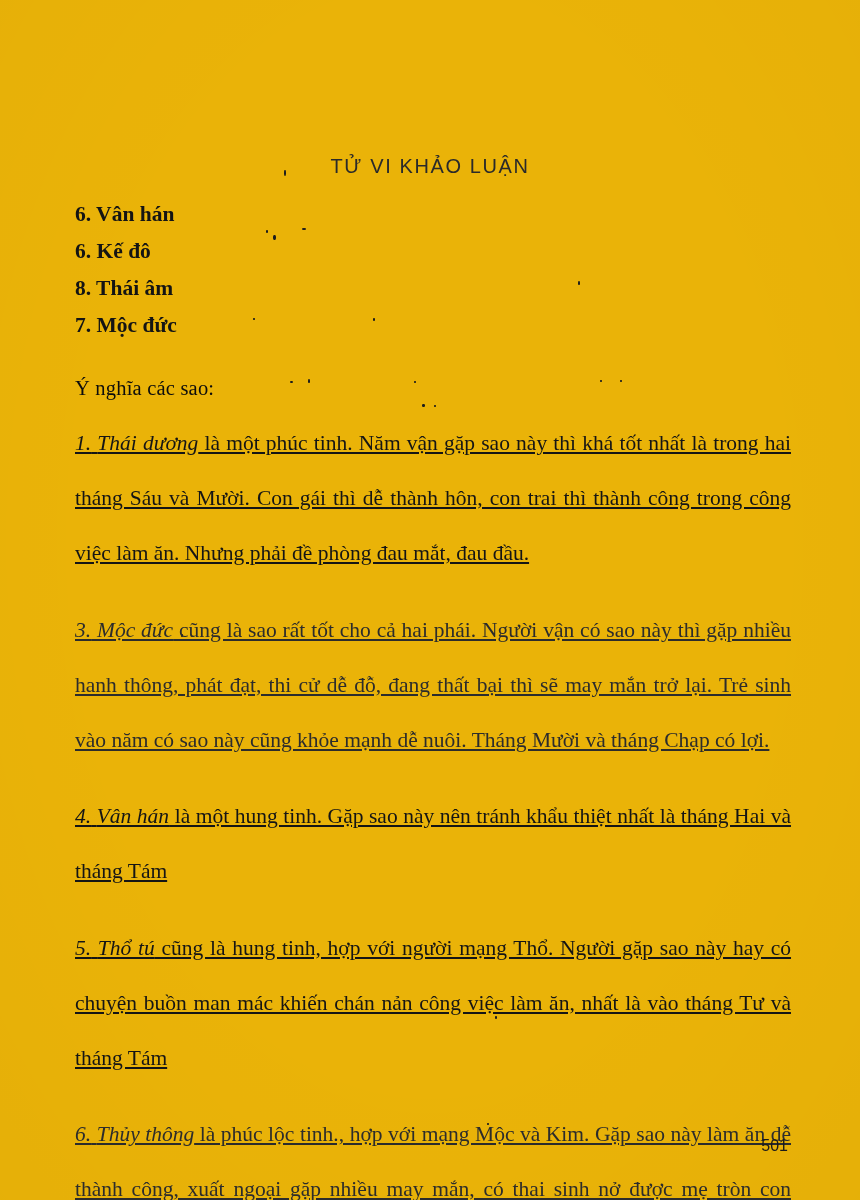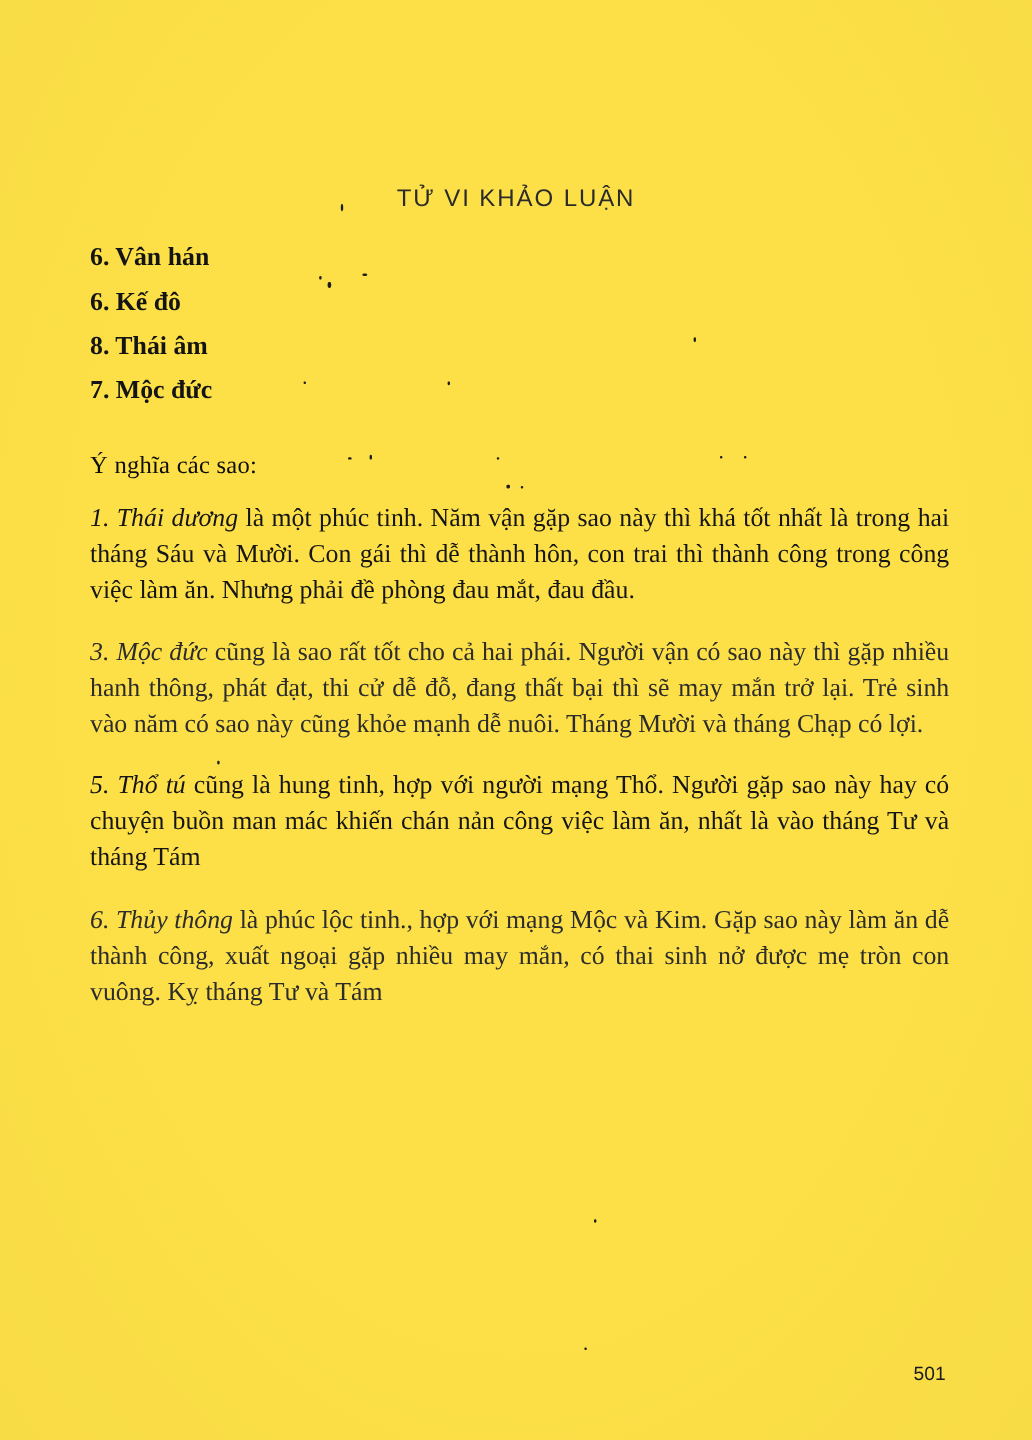--- a/index.html
+++ b/index.html
@@ -16,21 +16,21 @@
     position: relative;
   }
 
   
   .page {
     position: absolute;
     left: 0;
     top: 0;
     width: 860px;
     height: 1200px;
-    background: #fde047;
+    background: #eab308;
   }
 
   
   .scan-tint {
     position: absolute;
     inset: 0;
     background:
       radial-gradient(ellipse at 50% 45%, rgba(255,255,255,0) 55%, rgba(0,0,0,0.018) 100%);
     pointer-events: none;
   }
@@ -79,25 +79,26 @@
     font-weight: normal;
     letter-spacing: 0.2px;
     color: #0d0d0d;
     font-family: "Liberation Serif", "DejaVu Serif", serif;
   }
 
   
   .para {
     margin-top: 16px;
     font-size: 21.5px;
-    line-height: 30px;
+    line-height: 55px;
     text-align: justify;
     text-justify: inter-word;
     color: #151515;
     hyphens: none;
+    text-decoration: underline;
   }
   .para .num {
     font-style: italic;
   }
   .para .star {
     font-style: italic;
   }
 
   
   .faint {
@@ -164,20 +165,23 @@
 
     <p class="para">
       <span class="num">1.</span><span> </span><span class="star">Thái dương</span><span> là một phúc tinh. Năm vận gặp sao này thì khá tốt nhất là trong hai tháng Sáu và Mười. Con gái thì dễ thành hôn, con trai thì thành công trong công việc làm ăn. Nhưng phải đề phòng đau mắt, đau đầu.</span>
     </p>
 
 
     <p class="para faint">
       <span class="num">3.</span><span> </span><span class="star">Mộc đức</span><span> cũng là sao rất tốt cho cả hai phái. Người vận có sao này thì gặp nhiều hanh thông, phát đạt, thi cử dễ đỗ, đang thất bại thì sẽ may mắn trở lại. Trẻ sinh vào năm có sao này cũng khỏe mạnh dễ nuôi. Tháng Mười và tháng Chạp có lợi.</span>
     </p>
 
+    <p class="para">
+      <span class="num">4.</span><span> </span><span class="star">Vân hán</span><span> là một hung tinh. Gặp sao này nên tránh khẩu thiệt nhất là tháng Hai và tháng Tám</span>
+    </p>
 
     <p class="para">
       <span class="num">5.</span><span> </span><span class="star">Thổ tú</span><span> cũng là hung tinh, hợp với người mạng Thổ. Người gặp sao này hay có chuyện buồn man mác khiến chán nản công việc làm ăn, nhất là vào tháng Tư và tháng Tám</span>
     </p>
 
     <p class="para faint">
       <span class="num">6.</span><span> </span><span class="star">Thủy thông</span><span> là phúc lộc tinh., hợp với mạng Mộc và Kim. Gặp sao này làm ăn dễ thành công, xuất ngoại gặp nhiều may mắn, có thai sinh nở được mẹ tròn con vuông. Kỵ tháng Tư và Tám</span>
     </p>
 
   </div>

